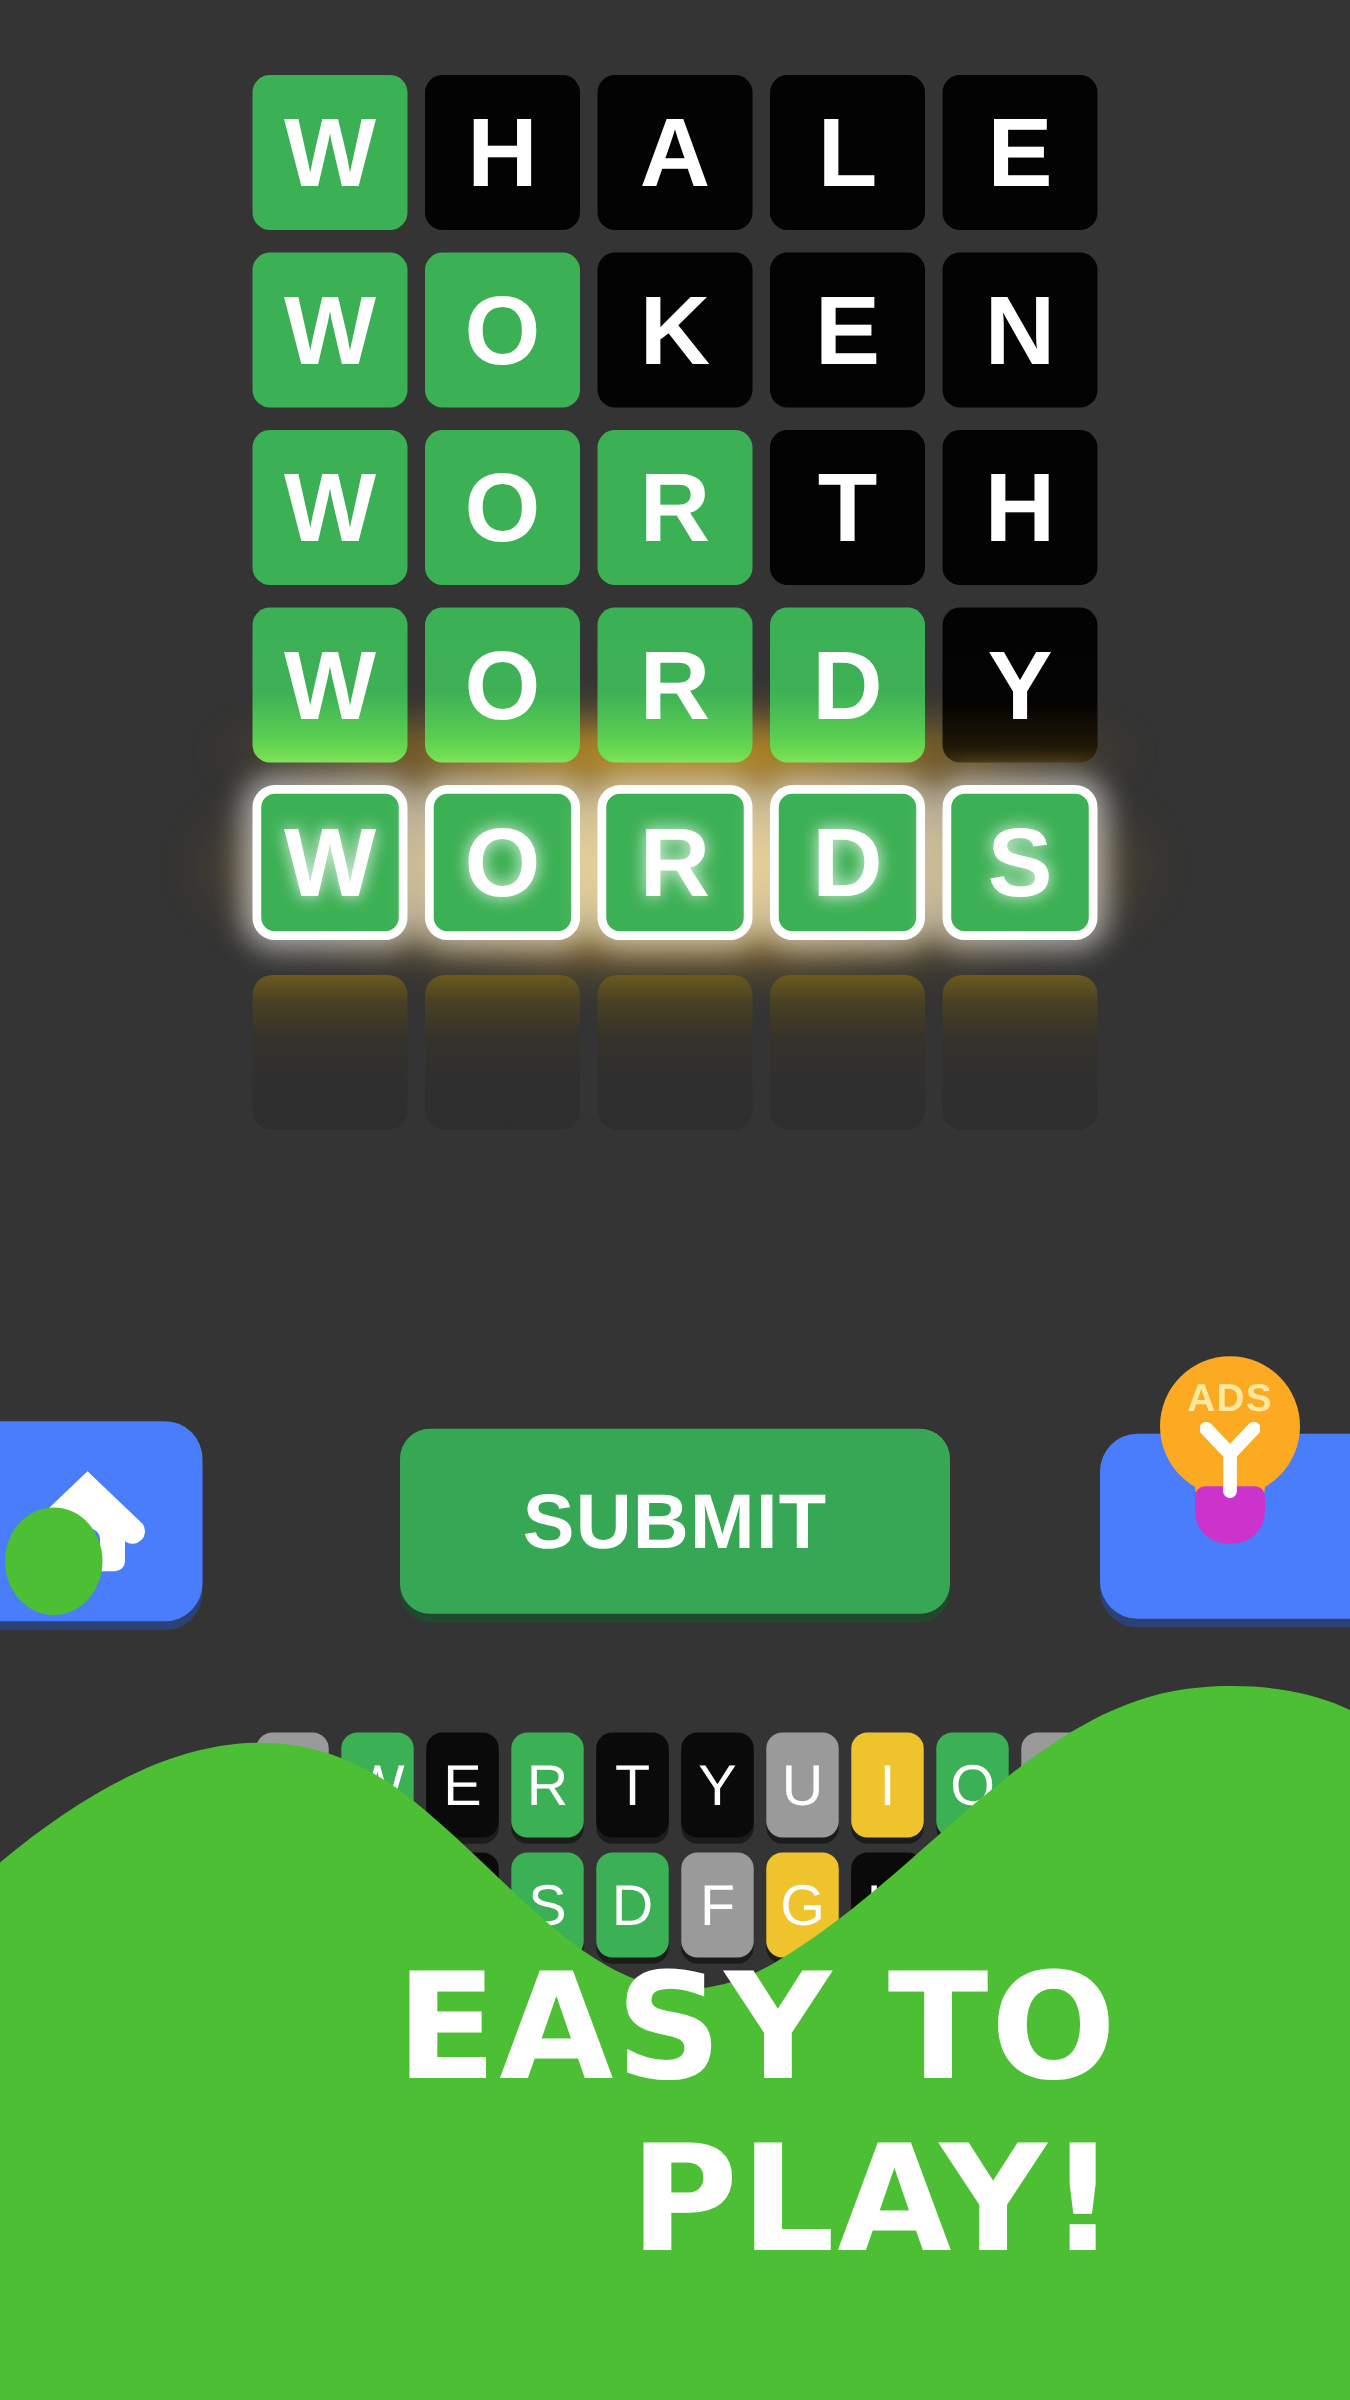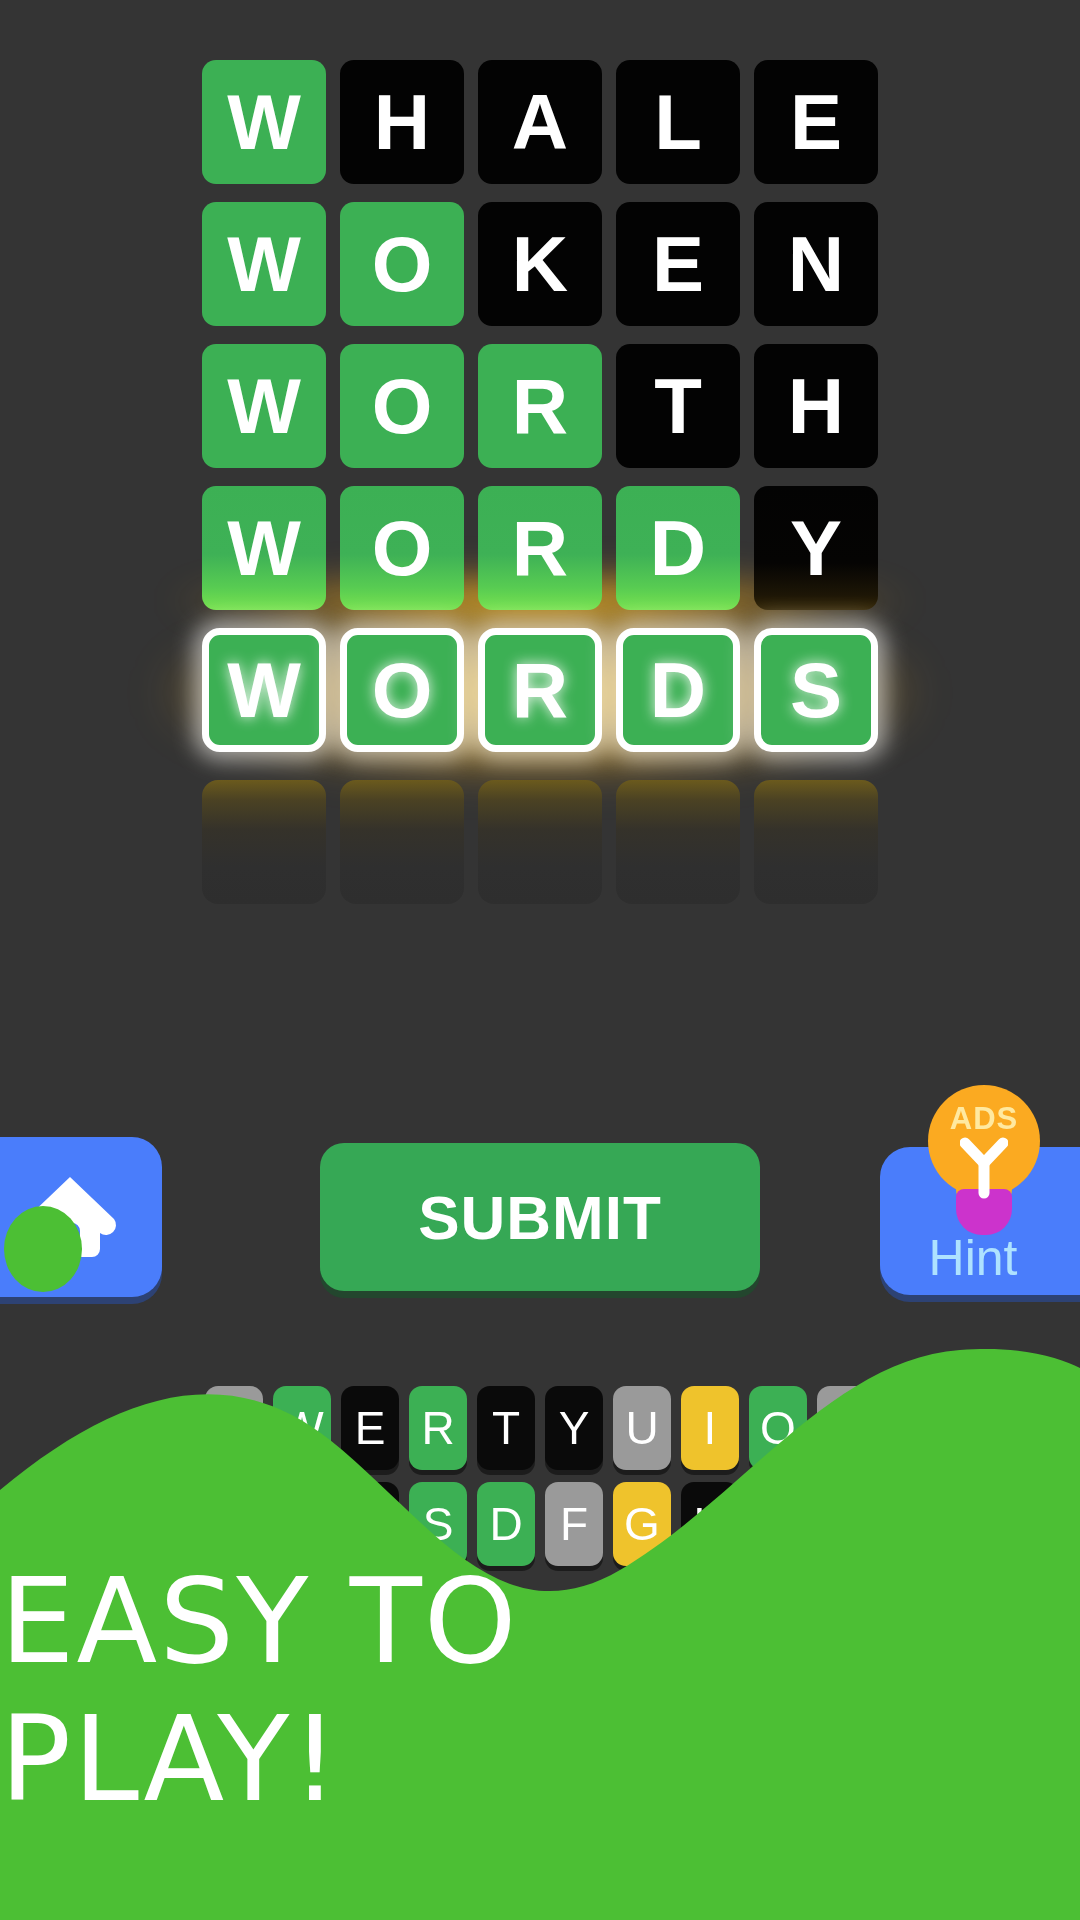--- a/index.html
+++ b/index.html
@@ -138,22 +138,22 @@
   #banner{
     position:absolute;left:0;bottom:0;width:1080px;height:680px;z-index:5;
     pointer-events:none;
   }
   #banner svg{display:block;width:1080px;height:680px;}
   .blob{
     position:absolute;left:4px;top:1206px;width:78px;height:86px;
     border-radius:50%;background:#4cbf34;z-index:5;
   }
   #banner-text{
-    position:absolute;left:0;bottom:92px;width:895px;text-align:left;
-    color:#ffffff;font-size:118px;font-weight:normal;letter-spacing:2px;
+    position:absolute;left:0;bottom:92px;width:895px;text-align:right;
+    color:#ffffff;font-size:118px;font-weight:bold;letter-spacing:2px;
     z-index:6;
     font-family:"DejaVu Sans", sans-serif;
   }
 </style>
 </head>
 <body>
 
 <div id="grid">
     <div class="grid-row">
       <div class="tile green">
@@ -277,21 +277,20 @@
     <div class="bulb">
       <div class="glass"></div>
       <div class="neck"></div>
       <div class="base"></div>
       <svg class="filament" viewBox="0 0 48 62">
         <path d="M5 6 L24 26 L43 6" stroke="#ffffff" stroke-width="11" stroke-linecap="round" fill="none"></path>
         <path d="M24 26 L24 56" stroke="#ffffff" stroke-width="11" stroke-linecap="round" fill="none"></path>
       </svg>
       <div class="ads">ADS</div>
     </div>
-    <div class="hint-label">Hint</div>
   </div>
 
 </div>
 
 <div id="keyboard">
     <div class="kb-row">
       <div class="key gray">Q</div>
       <div class="key green">W</div>
       <div class="key black">E</div>
       <div class="key green">R</div>

